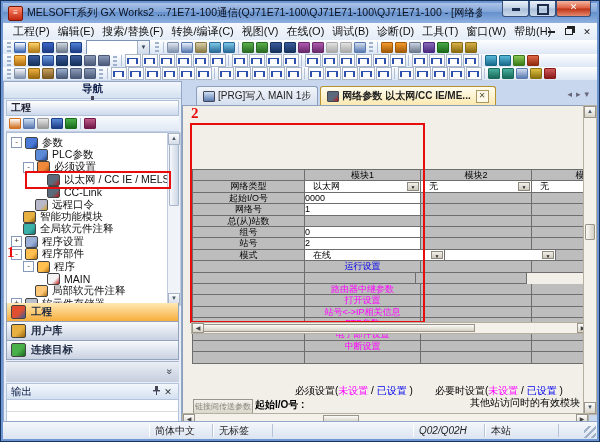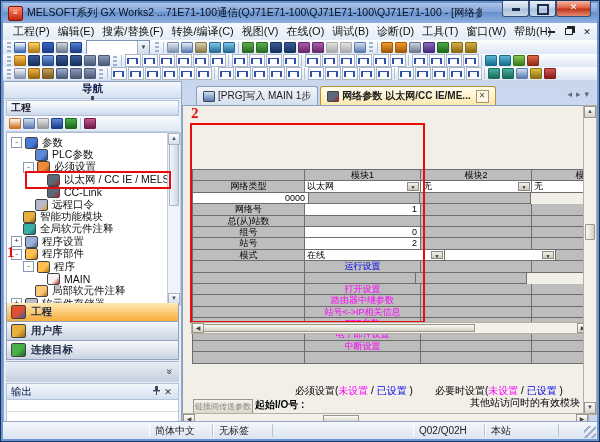--- a/index.html
+++ b/index.html
@@ -63,22 +63,22 @@
   .tabclose{width:11px;height:11px;border:1px solid #a89860;background:#fdf8e8;font-size:8px;line-height:9px;text-align:center;color:#553;margin-left:2px;}
   .tabnav{position:absolute;right:4px;top:8px;font-size:9px;color:#667;letter-spacing:4px;}
   .doccontent{position:absolute;left:0;top:24px;width:405px;height:308px;background:#f1efe8;border:1px solid #8ca0be;border-right:none;overflow:hidden;}
   
   .ptable{position:absolute;left:9px;top:19px;width:397px;overflow:hidden;border-top:1px solid #6e6e6e;border-left:1px solid #6e6e6e;margin-top:44px;}
   .prow{display:flex;height:11.4px;}
   .pcell{border-right:1px solid #6e6e6e;border-bottom:1px solid #6e6e6e;font-size:9px;line-height:10.5px;color:#000;overflow:hidden;position:relative;flex:none;box-sizing:border-box;}
   .cg{background:#bdbdbd;}
   .chead{background:#bdbdbd;text-align:center;}
   .clabel{background:#bdbdbd;text-align:center;}
-  .cin{background:#fff;text-align:right;padding-right:3px;}
-  .cdd{background:#fff;padding-left:2px;}
+  .cin{background:#fff;padding-right:3px;}
+  .cdd{background:#fff;padding-left:8px;}
   .ddbtn{position:absolute;right:1px;top:1px;bottom:1px;width:10px;background:linear-gradient(#f2f0ea,#cdc9bd);border:1px solid #8e8a7e;font-size:5px;color:#222;text-align:center;line-height:8px;}
   .clink{background:#bdbdbd;text-align:center;}
   .redbox{position:absolute;border:2px solid #e80c0c;pointer-events:none;}
   .rednum{position:absolute;color:#e80c0c;font-weight:bold;font-size:15px;font-family:"Liberation Serif","DejaVu Serif",serif;}
   .hscroll{position:absolute;height:10px;background:#f3f1ea;border:1px solid #b5b0a2;}
   .hbtn{position:absolute;top:0;bottom:0;width:10px;background:linear-gradient(#fdfdfd,#d8d4c8);border:1px solid #9a958a;font-size:6px;color:#444;text-align:center;line-height:8px;}
   .hthumb{position:absolute;top:1px;bottom:1px;background:linear-gradient(#fbfaf6,#d4d0c4);border:1px solid #9a958a;}
   .legend{position:absolute;font-size:10px;color:#000;white-space:nowrap;}
   .graybtn{position:absolute;height:14px;background:linear-gradient(#f4f2ec,#d8d4c8);border:1px solid #9a958a;color:#8a877e;font-size:8px;text-align:center;line-height:13px;overflow:hidden;}
   .ftext{position:absolute;font-size:10px;color:#000;white-space:nowrap;}
@@ -591,20 +591,21 @@
             <div class="pcell chead" style="width: 111px;">模块2</div>
             <div class="pcell chead" style="width: 111px;">模块3</div>
           </div>
           <div class="prow">
             <div class="pcell clabel" style="width: 112px;">网络类型</div>
             <div class="pcell cdd" style="width: 116px;">以太网<div class="ddbtn">▼</div></div>
             <div class="pcell cdd" style="width: 111px;">无<div class="ddbtn">▼</div></div>
             <div class="pcell cdd" style="width: 111px;">无</div>
           </div>
           <div class="prow">
+            <div class="pcell clabel" style="width: 112px;">起始I/O号</div>
             <div class="pcell cin" style="width: 116px;">0000</div>
             <div class="pcell cg" style="width: 111px;"></div>
             <div class="pcell cg" style="width: 111px;"></div>
           </div>
           <div class="prow">
             <div class="pcell clabel" style="width: 112px;">网络号</div>
             <div class="pcell cin" style="width: 116px;">1</div>
             <div class="pcell cg" style="width: 111px;"></div>
             <div class="pcell cg" style="width: 111px;"></div>
           </div>
@@ -640,27 +641,27 @@
             <div class="pcell cg" style="width: 111px;"></div>
             <div class="pcell cg" style="width: 111px;"></div>
           </div>
           <div class="prow">
             <div class="pcell clabel" style="width: 112px;"></div>
             <div class="pcell cg" style="width: 111px;"></div>
             <div class="pcell cg" style="width: 111px;"></div>
           </div>
           <div class="prow">
             <div class="pcell clabel" style="width: 112px;"></div>
+            <div class="pcell clink" style="width: 116px; color: rgb(255, 0, 255);">路由器中继参数</div>
+            <div class="pcell cg" style="width: 111px;"></div>
+            <div class="pcell cg" style="width: 111px;"></div>
+          </div>
+          <div class="prow">
+            <div class="pcell clabel" style="width: 112px;"></div>
             <div class="pcell clink" style="width: 116px; color: rgb(255, 0, 255);">打开设置</div>
-            <div class="pcell cg" style="width: 111px;"></div>
-            <div class="pcell cg" style="width: 111px;"></div>
-          </div>
-          <div class="prow">
-            <div class="pcell clabel" style="width: 112px;"></div>
-            <div class="pcell clink" style="width: 116px; color: rgb(255, 0, 255);">路由器中继参数</div>
             <div class="pcell cg" style="width: 111px;"></div>
             <div class="pcell cg" style="width: 111px;"></div>
           </div>
           <div class="prow">
             <div class="pcell clabel" style="width: 112px;"></div>
             <div class="pcell clink" style="width: 116px; color: rgb(255, 0, 255);">站号&lt;-&gt;IP相关信息</div>
             <div class="pcell cg" style="width: 111px;"></div>
             <div class="pcell cg" style="width: 111px;"></div>
           </div>
           <div class="prow">
@@ -721,18 +722,18 @@
     </div>
   </div>
 
   <div class="rednum" style="left:6px;top:243px;z-index:5;">1</div>
 
   <div class="status">
     <div style="width:146px;flex:none;"></div>
     <div class="sfield" style="width:52px;">简体中文</div>
     <div class="sfield" style="width:48px;">无标签</div>
     <div class="sfield" style="flex:1;border:none;"></div>
-    <div class="sfield" style="width:60px;">Q02/Q02H</div>
+    <div class="sfield" style="width:60px;font-style:italic;">Q02/Q02H</div>
     <div class="sfield" style="width:62px;">本站</div>
     <div style="width:38px;flex:none;"></div>
     <div class="sgrip"></div>
   </div>
 </div>
 
 </body></html>

